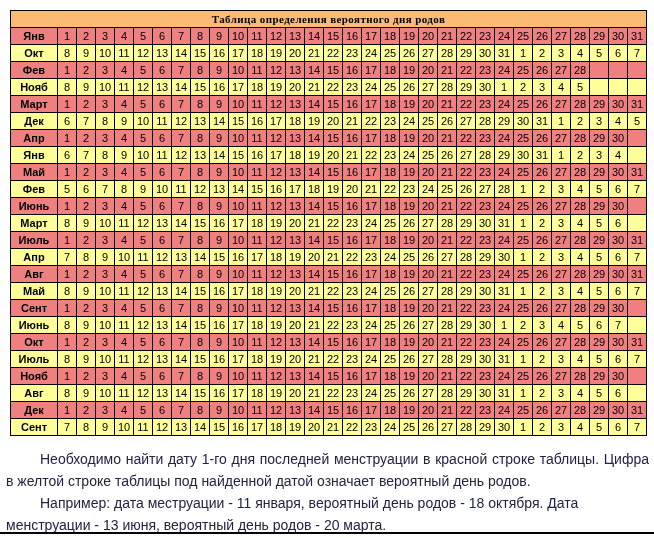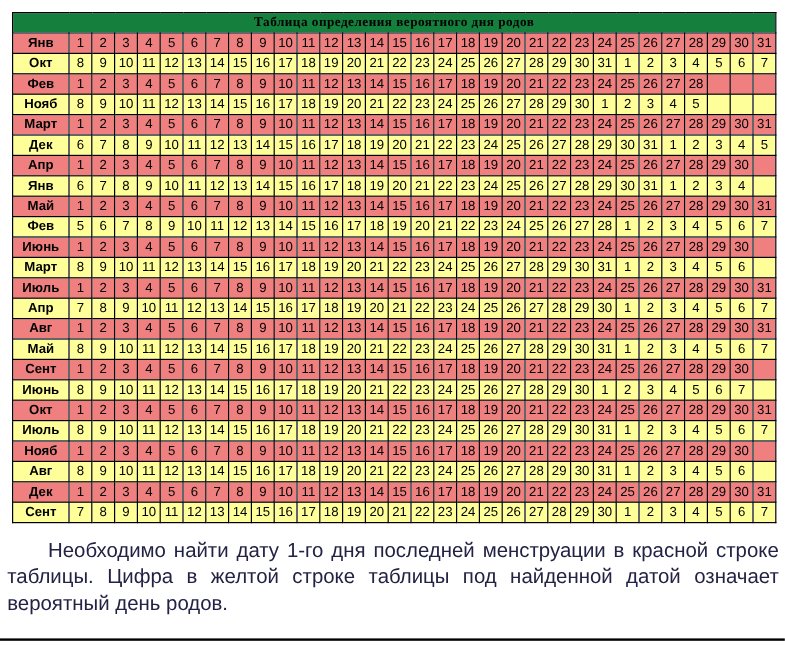--- a/index.html
+++ b/index.html
@@ -15,36 +15,36 @@
     position:absolute;left:10px;top:10px;
     border-collapse:collapse;table-layout:fixed;
   }
   table.preg td{
     border:1px solid var(--grid_line);
     font-size:11px;line-height:1;color:#000;
     text-align:center;vertical-align:middle;
     padding:0;height:16px;overflow:hidden;white-space:nowrap;
   }
   td.title-cell{
-    background:#15803d;height:25px;
+    background:#fdba74;height:25px;
     font-family:"Liberation Serif", serif;
     font-weight:bold;font-size:15px;letter-spacing:0.4px;
     color:var(--title_text);
   }
   td.red{background:var(--red_row);}
   td.yellow{background:var(--yellow_row);}
   td.label{text-align:left;padding-left:3px;font-weight:bold;}
   td.hl{
     color:var(--highlight_text);
     border:2px solid var(--grid_line);
   }
   .footer{
     position:absolute;left:0;top:448px;width:654px;
     box-sizing:border-box;padding:0 5px 0 6px;
-    font-size:17px;line-height:22px;color:var(--footer_text);
+    font-size:14px;line-height:22px;color:var(--footer_text);
   }
   .footer p{margin:0;text-indent:34px;}
   .footer p.justify{text-align:justify;}
   .bottom-rule{
     position:absolute;left:0;top:532px;width:654px;height:2px;
     background:var(--grid_line);
   }
 </style>
 </head>
 <body>
@@ -904,15 +904,16 @@
         <td class="yellow">4</td>
         <td class="yellow">5</td>
         <td class="yellow">6</td>
         <td class="yellow">7</td>
       </tr>
     </tbody>
 </table>
 
 <div class="footer">
   <p class="justify">Необходимо найти дату 1-го дня последней менструации  в красной строке таблицы. Цифра в желтой строке таблицы под найденной датой означает вероятный день родов.</p>
+  <p>Например: дата меструации - 11 января, вероятный день родов - 18 октября. Дата менструации - 13 июня, вероятный день родов - 20 марта.</p>
 </div>
 
 <div class="bottom-rule"></div>
 
 </body></html>

